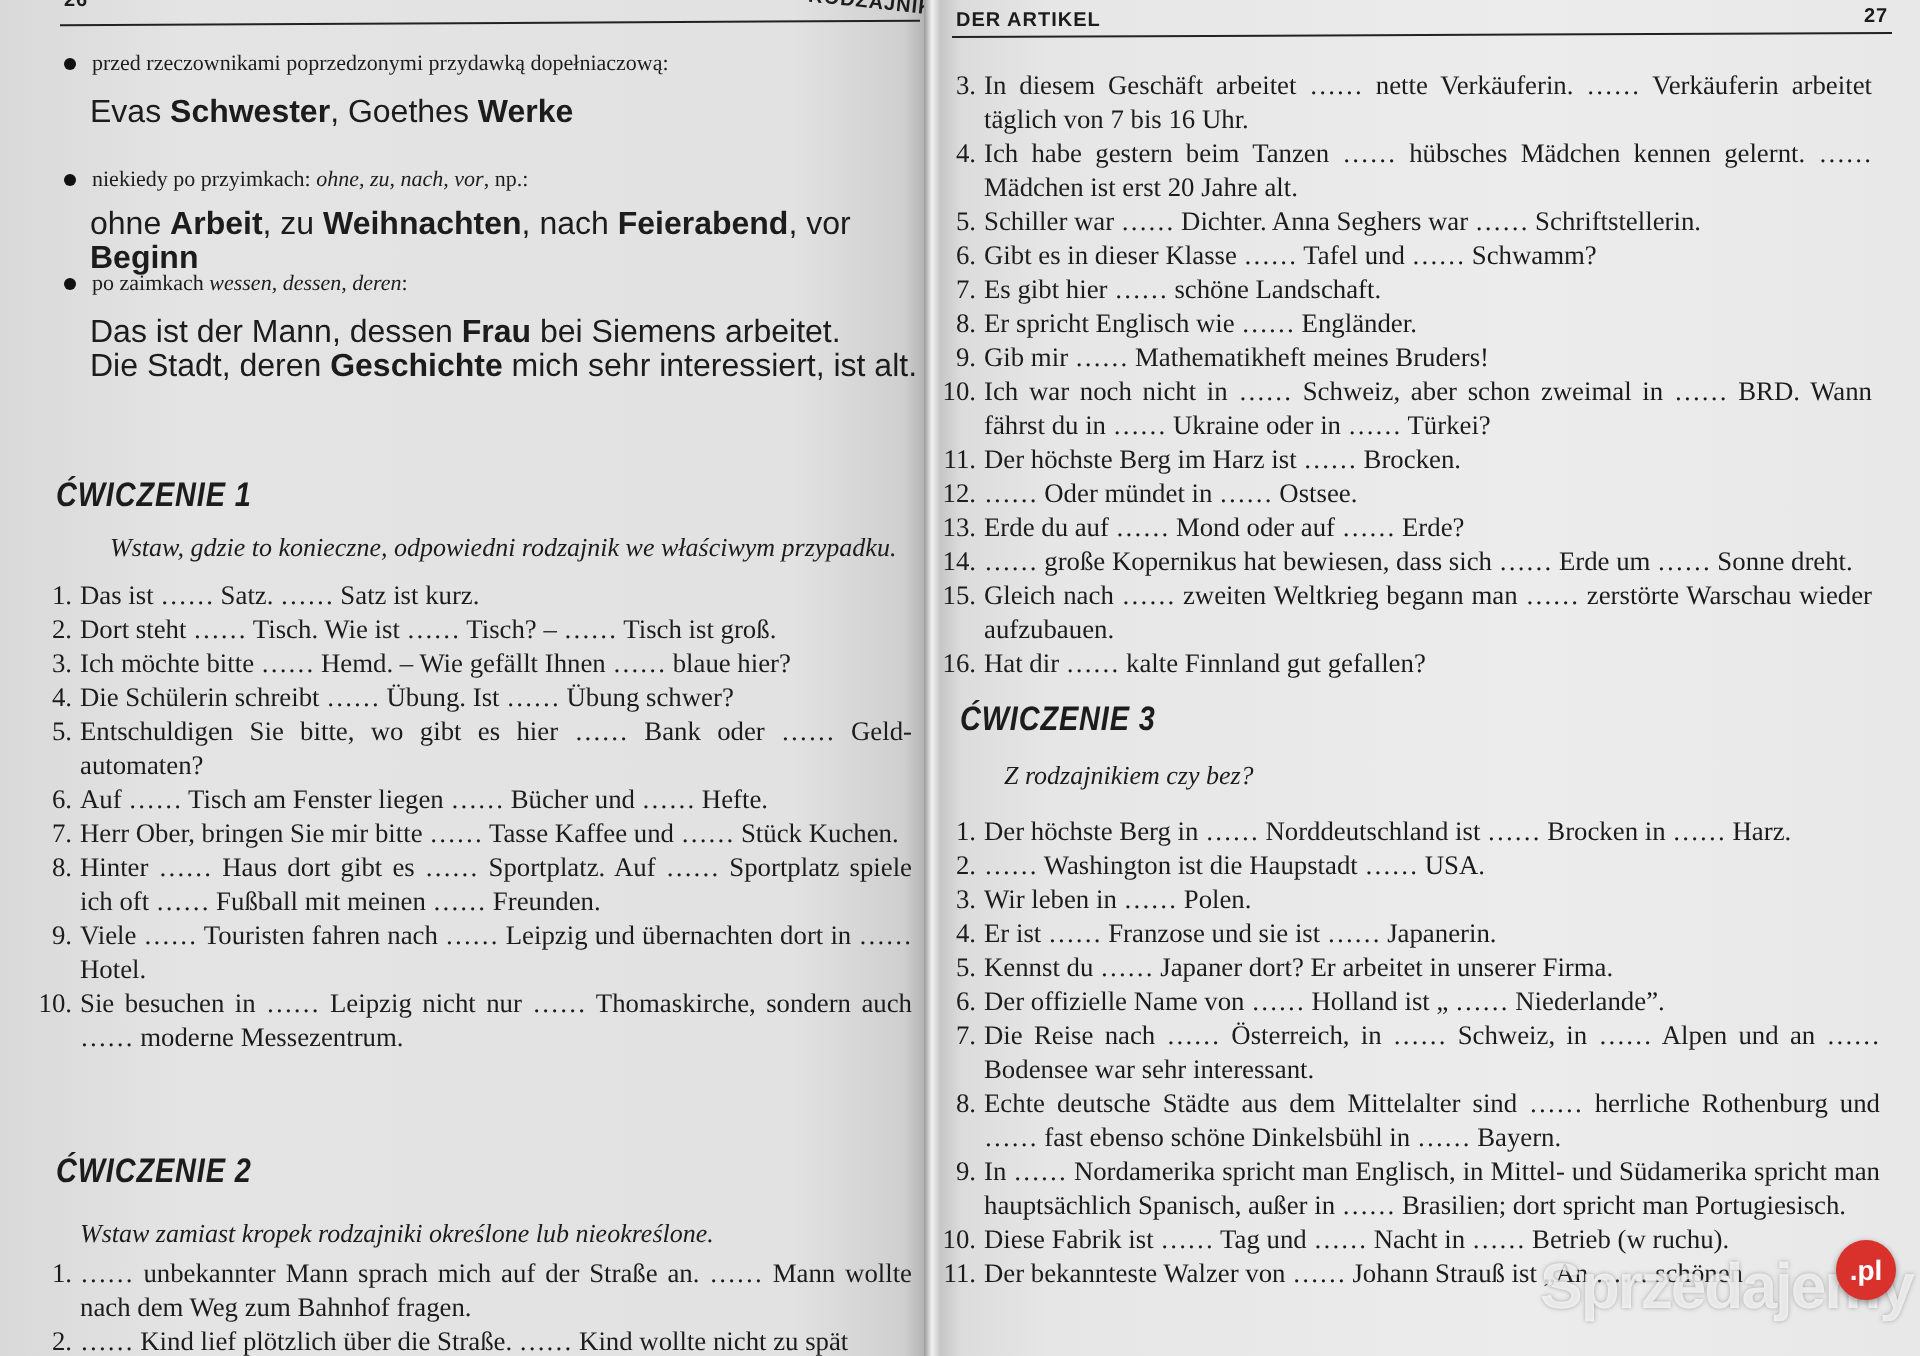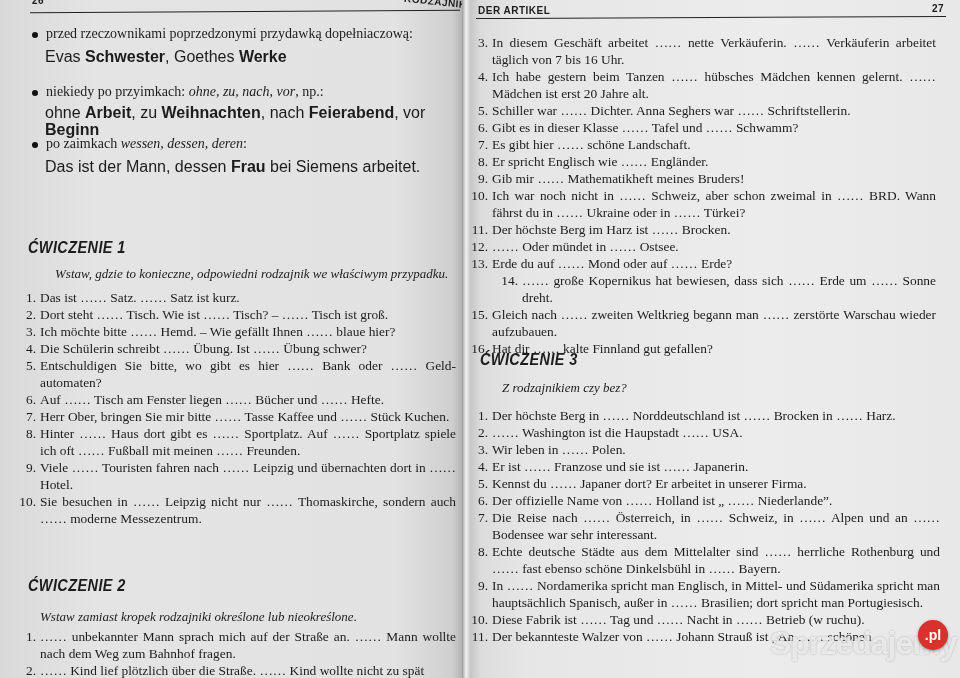--- a/index.html
+++ b/index.html
@@ -3,21 +3,21 @@
 <meta charset="utf-8">
 <style>
   html, body { margin:0; padding:0; }
   body { width:960px; height:678px; overflow:hidden; background:#3a3a3a; position:relative; font-family:"Liberation Serif", serif; color:#1c1c1c; }
   .page { position:absolute; top:0; height:678px; overflow:hidden; }
   .page-left { left:0; width:466px; background:linear-gradient(90deg,#d9d9d9 0%,#e4e4e4 20%,#e2e2e2 85%,#cfcfcf 97%,#a9a9a9 100%); }
   .page-right { left:466px; width:494px; background:linear-gradient(90deg,#bdbdbd 0%,#dcdcdc 3%,#e6e6e6 12%,#ececec 60%,#e8e8e8 100%); }
   .gutter { position:absolute; left:462px; top:0; width:8px; height:678px; background:linear-gradient(90deg,#9a9a9a,#f2f2f2,#c8c8c8); }
   .run-head { position:absolute; top:0; font-family:"Liberation Sans", sans-serif; font-size:10px; font-weight:bold; letter-spacing:0.5px; }
   .rule { position:absolute; height:1.4px; background:#222; }
-  .bullet { position:absolute; left:32px; font-size:14px;text-align:right; }
+  .bullet { position:absolute; left:32px; font-size:11px;text-align:right; }
   .bullet .dot { display:inline-block; width:6px; height:6px; border-radius:50%; background:#111; margin-right:8px; vertical-align:middle; }
   .example { position:absolute; left:45px; font-family:"Liberation Sans", sans-serif; font-size:16px; line-height:17px; }
   .example b { font-weight:bold; }
   .ex-title { position:absolute; font-family:"Liberation Sans", sans-serif; font-style:italic; font-weight:bold; font-size:17px; letter-spacing:0.5px; transform:scaleX(0.85); transform-origin:left; }
   .instr { position:absolute; font-style:italic; font-size:13px; white-space:nowrap; }
   .list { position:absolute; font-size:13.4px; line-height:17px; }
   .item { display:flex; }
   .item .num { flex:0 0 auto; text-align:right; padding-right:4px; }
   .item .txt { flex:1; text-align:justify;font-family:Liberation Serif, serif; }
   .watermark { position:absolute; left:770px; top:625px; font-family:"Liberation Sans", sans-serif; font-weight:bold; font-size:32px; color:rgba(255,255,255,0.72); text-shadow:0 0 2px rgba(120,120,120,0.6); letter-spacing:-1px; }
@@ -43,20 +43,21 @@
   </div>
   <div class="example" style="top:104px;">
     <span>ohne </span><b>Arbeit</b><span>, zu </span><b>Weihnachten</b><span>, nach </span><b>Feierabend</b><span>, vor </span><b>Beginn</b>
   </div>
 
   <div class="bullet" style="top:136px;">
     <span class="dot"></span><span>po zaimkach </span><i>wessen, dessen, deren</i><span>:</span>
   </div>
   <div class="example" style="top:158px;">
     <div><span>Das ist der Mann, dessen </span><b>Frau</b><span> bei Siemens arbeitet.</span></div>
+    <div><span>Die Stadt, deren </span><b>Geschichte</b><span> mich sehr interessiert, ist alt.</span></div>
   </div>
 
   <div class="ex-title" style="left:28px; top:238px;">ĆWICZENIE 1</div>
   <div class="instr" style="left:55px; top:266px;">Wstaw, gdzie to konieczne, odpowiedni rodzajnik we właściwym przypadku.</div>
   <div class="list" id="ex1" style="left:16px; top:289px; width:440px;">
       <div class="item">
         <span class="num" style="width: 20px;">1.</span>
         <span class="txt">Das ist …… Satz. …… Satz ist kurz.</span>
       </div>
       <div class="item">
@@ -155,21 +156,21 @@
       </div>
       <div class="item">
         <span class="num" style="width: 22px;">12.</span>
         <span class="txt">…… Oder mündet in …… Ostsee.</span>
       </div>
       <div class="item">
         <span class="num" style="width: 22px;">13.</span>
         <span class="txt">Erde du auf …… Mond oder auf …… Erde?</span>
       </div>
       <div class="item">
-        <span class="num" style="width: 22px; padding-left: 30px;">14.</span>
+        <span class="num" style="width: 22px;">14.</span>
         <span class="txt">……  große Kopernikus hat bewiesen, dass sich …… Erde um …… Sonne dreht.</span>
       </div>
       <div class="item">
         <span class="num" style="width: 22px;">15.</span>
         <span class="txt">Gleich nach …… zweiten Weltkrieg begann man …… zerstörte War­schau wieder aufzubauen.</span>
       </div>
       <div class="item">
         <span class="num" style="width: 22px;">16.</span>
         <span class="txt">Hat dir …… kalte Finnland gut gefallen?</span>
       </div>

